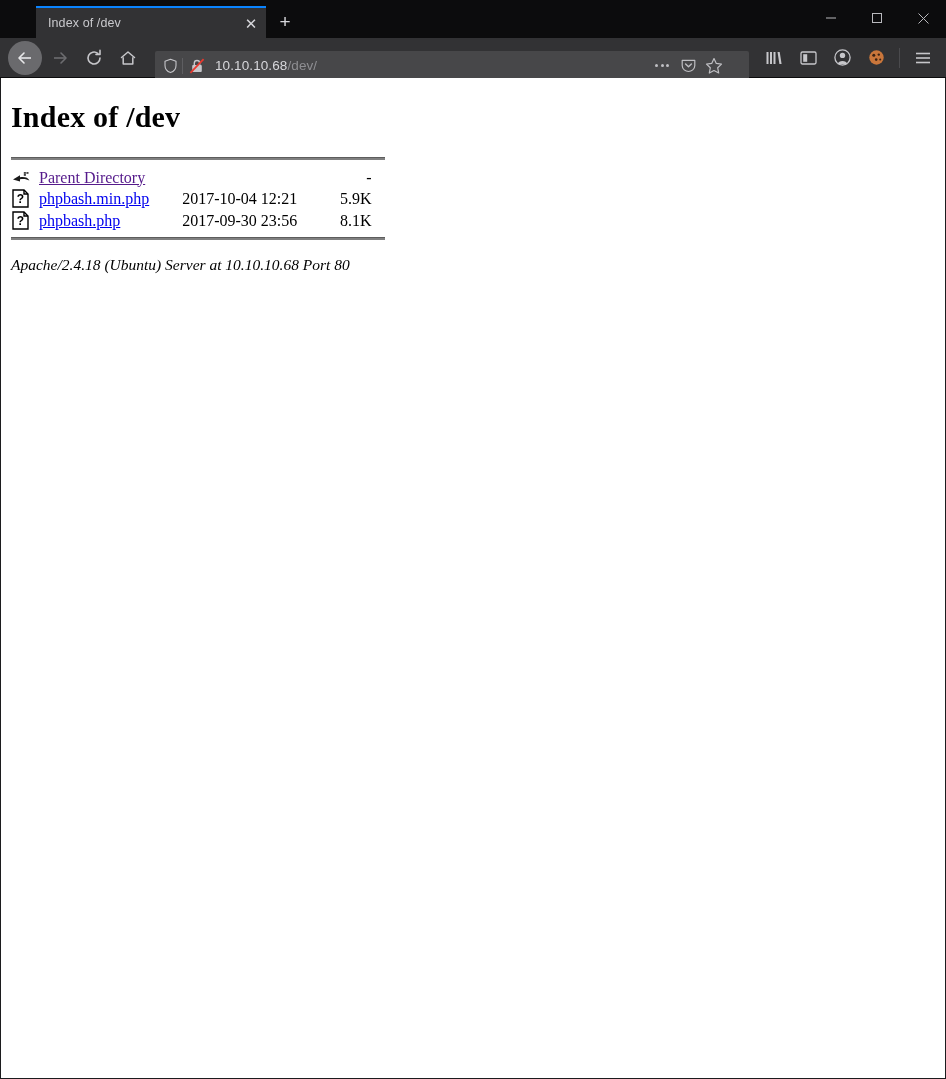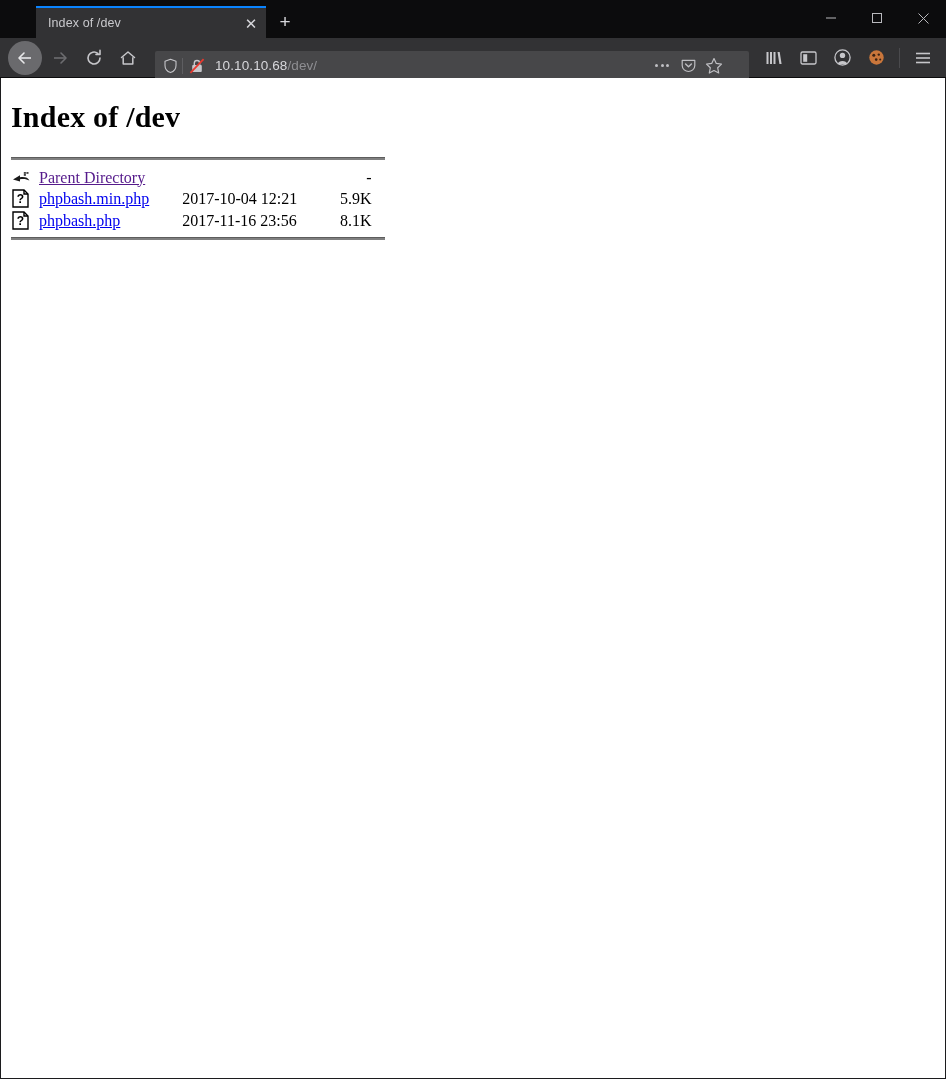--- a/index.html
+++ b/index.html
@@ -473,29 +473,30 @@
             <td class="col-icon">
               <svg width="20" height="22" viewBox="0 0 20 22" class="icon-svg">
                 <polygon points="2,2 13,2 17,6 17,19 2,19" fill="#ffffff" stroke="#000000" stroke-width="1.4"></polygon>
                 <polyline points="13,2 13,6 17,6" fill="none" stroke="#000000" stroke-width="1.4"></polyline>
                 <text x="9.3" y="15" font-family="Liberation Sans, sans-serif" font-size="12" font-weight="bold" fill="#000000" text-anchor="middle">?</text>
               </svg>
             </td>
             <td class="col-name">
               <a href="#">phpbash.php</a>
             </td>
-            <td class="col-mod">2017-11-16 23:56</td>
+            <td class="col-mod">2017-09-30 23:56</td>
             <td class="col-size">8.1K</td>
             <td class="col-desc"></td>
           </tr>
 
           <tr class="hr-row">
             <td colspan="5">
               <div class="rule"></div>
             </td>
           </tr>
         </tbody>
       </table>
 
+      <address class="server-line">Apache/2.4.18 (Ubuntu) Server at 10.10.10.68 Port 80</address>
     </div>
   </div>
 
 </div>
 
 </body></html>

